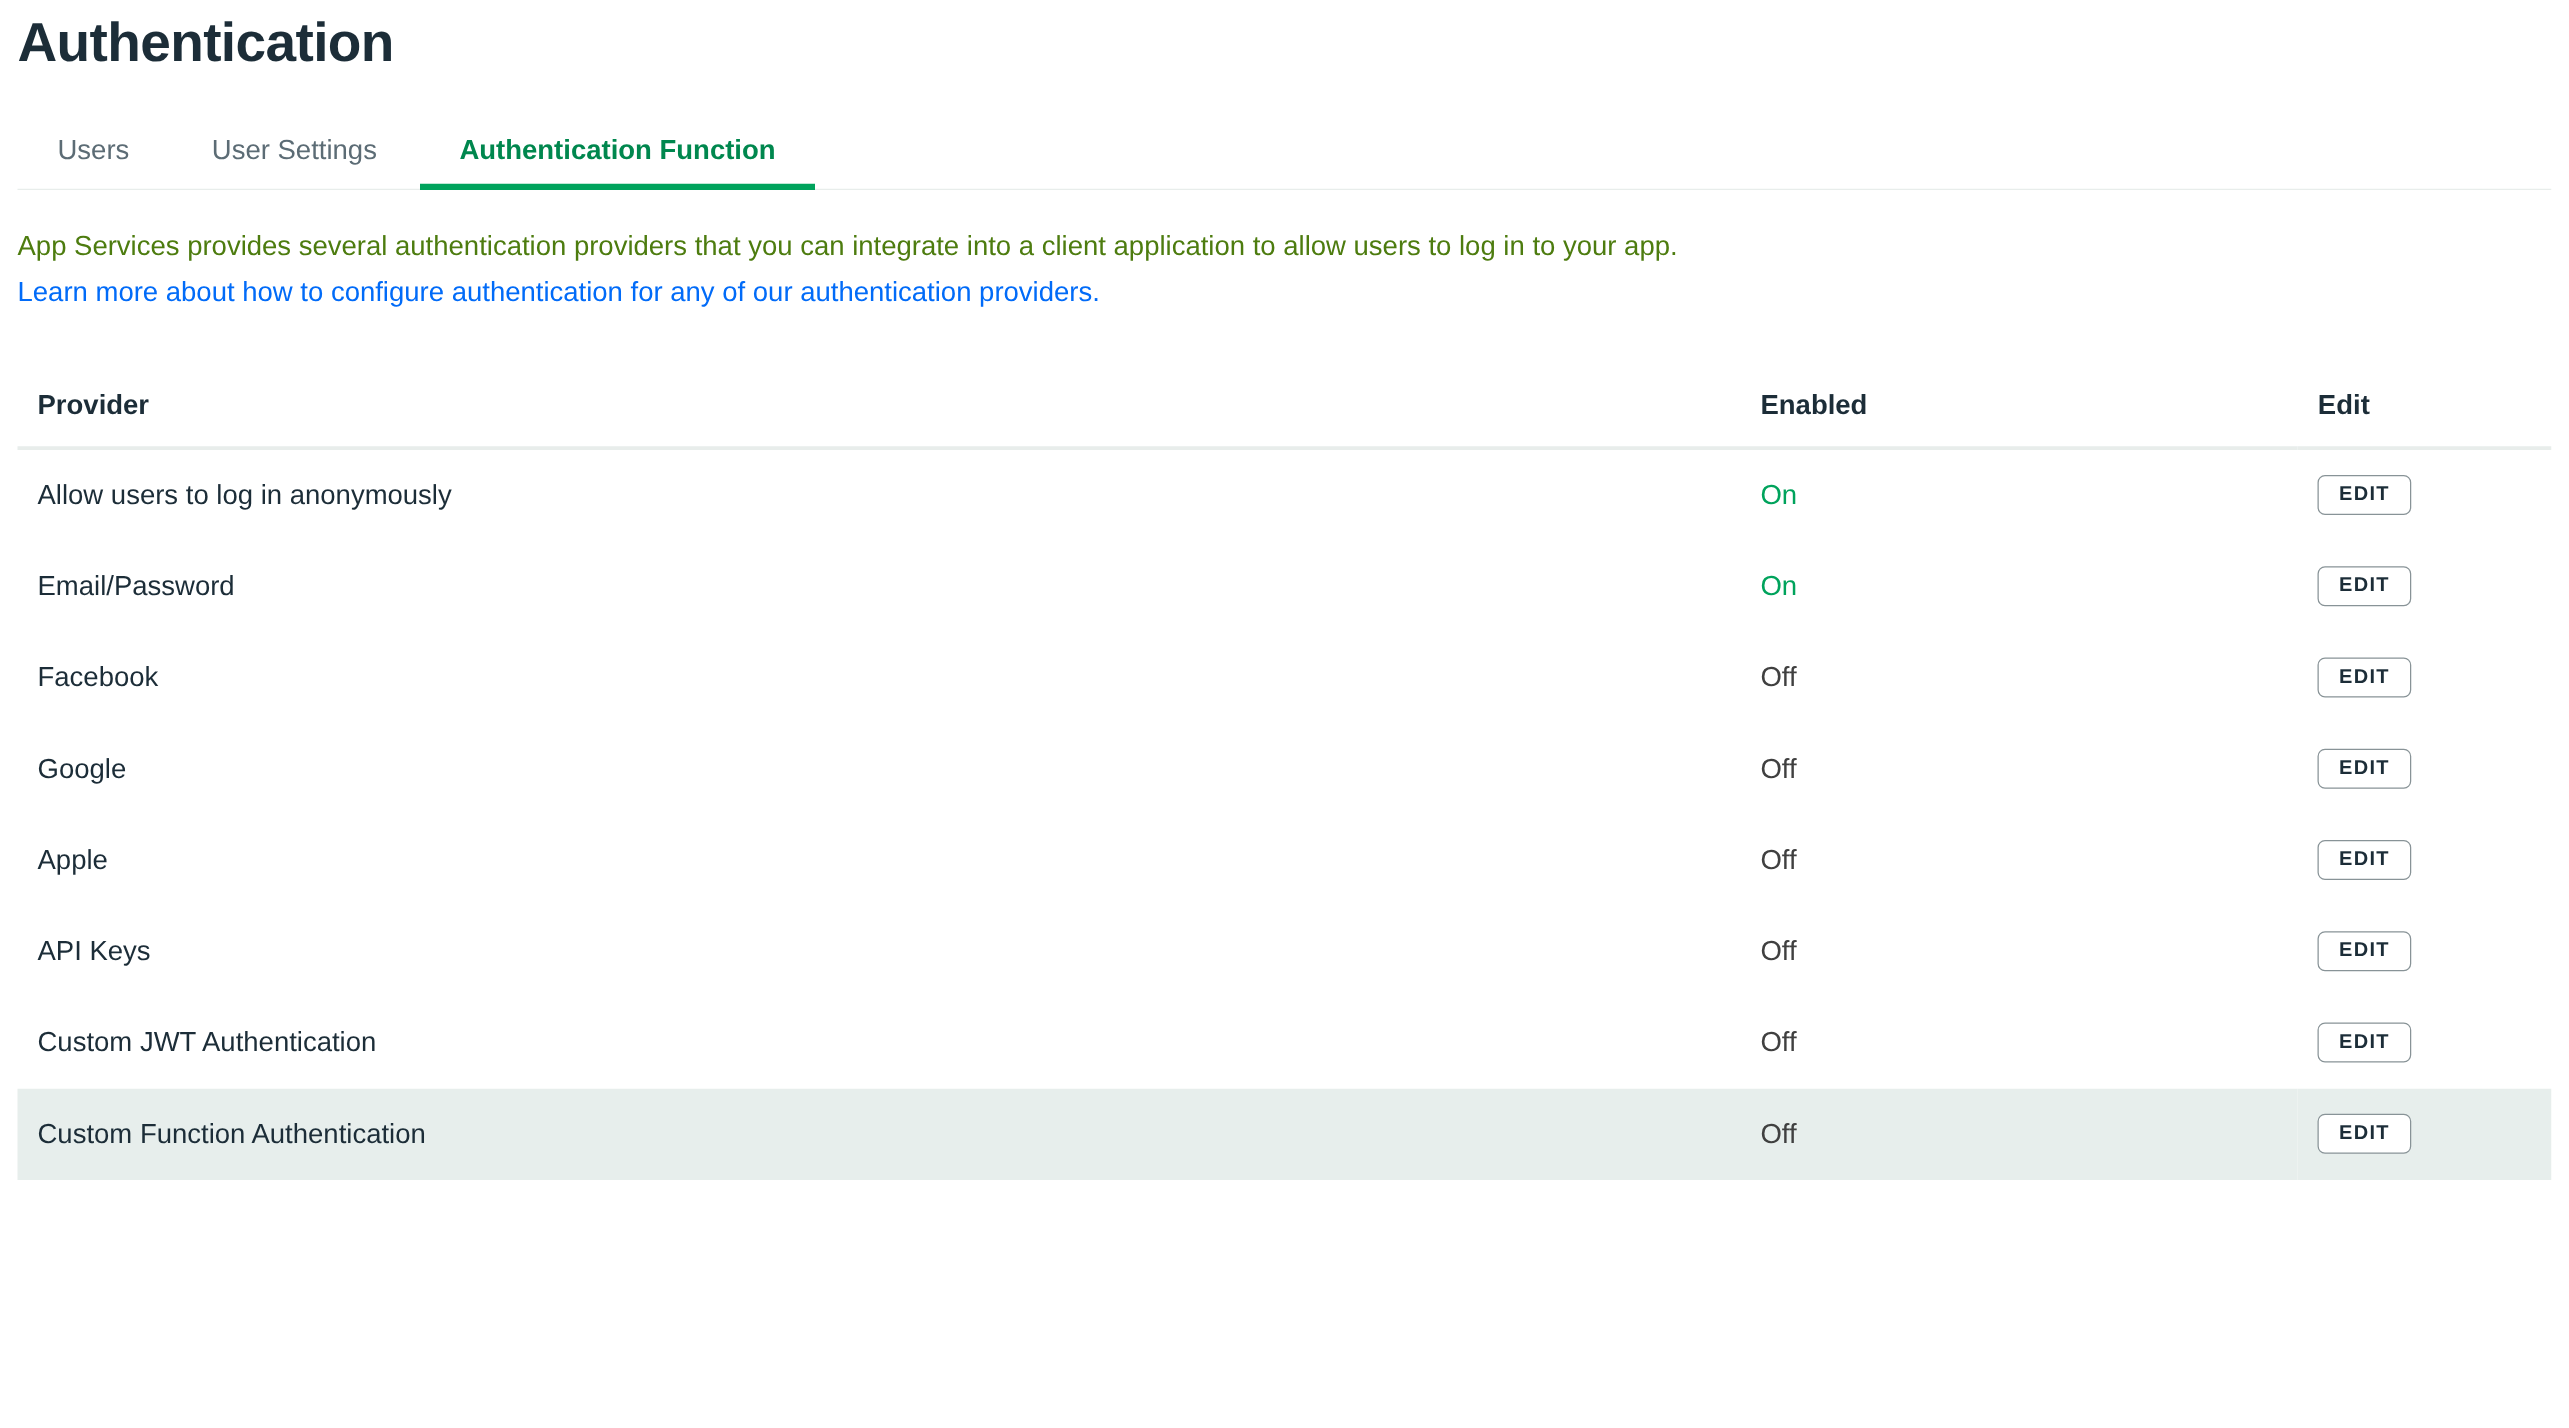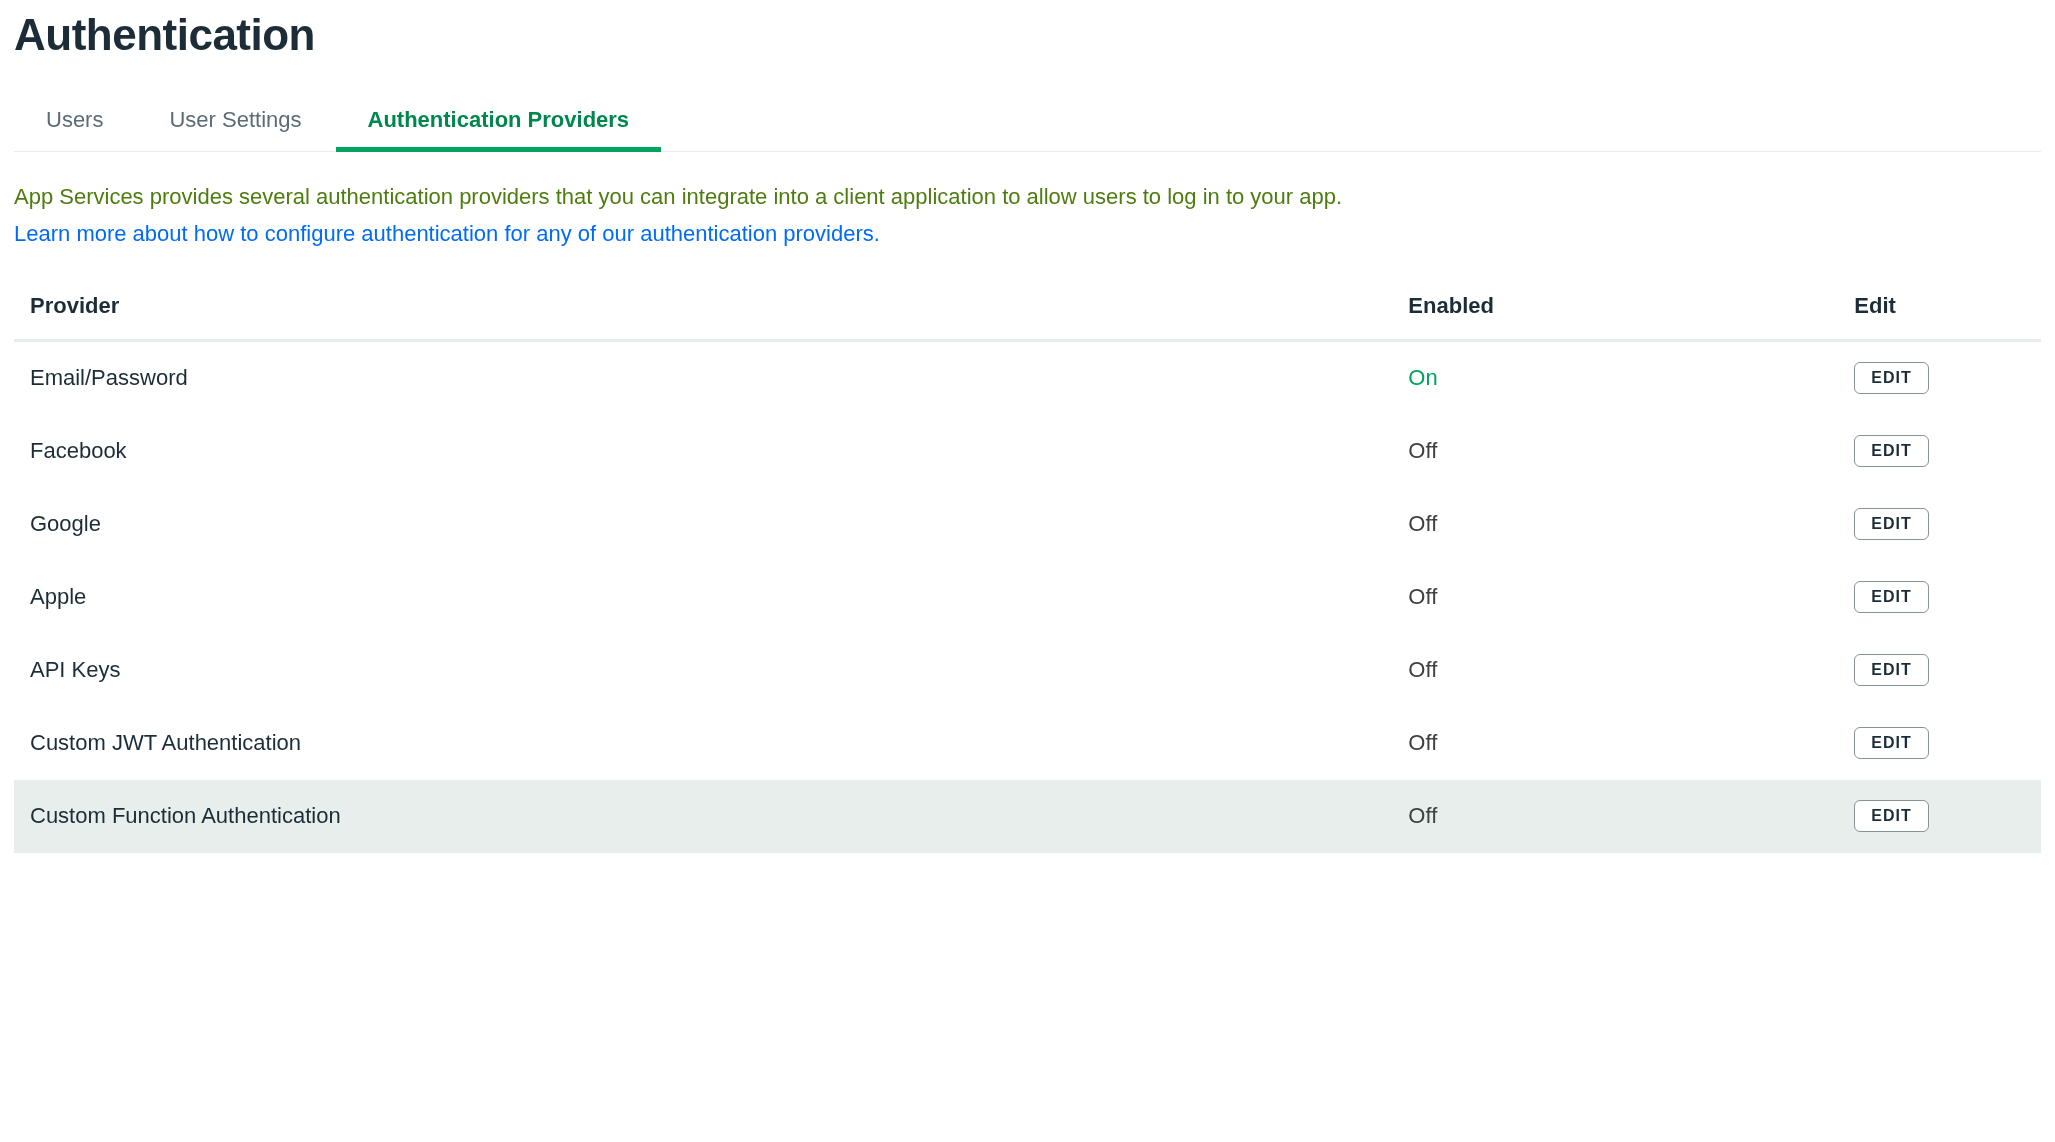--- a/index.html
+++ b/index.html
@@ -46,21 +46,21 @@
       color: #4d7c0f;
       line-height: 1.5;
       margin-bottom: 8px;
     }
     .learn-more-link {
       font-size: 22px;
       color: #016bf8;
       text-decoration: none;
       cursor: pointer;
       display: inline-block;
-      margin-bottom: 30px;
+      margin-bottom: 48px;
     }
     .providers-table {
       width: 100%;
       border-collapse: collapse;
     }
     .providers-table thead th {
       text-align: left;
       font-size: 22px;
       font-weight: 600;
       color: #1c2d38;
@@ -115,35 +115,40 @@
 </head>
 <body>
 
 
 
 <h1 class="page-title">Authentication</h1>
 
 <div class="tabs">
   <div class="tab">Users</div>
   <div class="tab">User Settings</div>
-  <div class="tab active">Authentication Providers</div>
+  <div class="tab active">Authentication Function</div>
 </div>
 
 <p class="description">App Services provides several authentication providers that you can integrate into a client application to allow users to log in to your app.</p>
 <a class="learn-more-link">Learn more about how to configure authentication for any of our authentication providers.</a>
 
 <table class="providers-table">
   <thead>
     <tr>
       <th class="col-provider">Provider</th>
       <th class="col-enabled">Enabled</th>
       <th class="col-edit">Edit</th>
     </tr>
   </thead>
   <tbody id="providers-tbody">
+  <tr>
+        <td class="col-provider">Allow users to log in anonymously</td>
+        <td class="col-enabled"><span class="status-on">On</span></td>
+        <td class="col-edit"><button class="edit-button">EDIT</button></td>
+      </tr>
       <tr>
         <td class="col-provider">Email/Password</td>
         <td class="col-enabled"><span class="status-on">On</span></td>
         <td class="col-edit"><button class="edit-button">EDIT</button></td>
       </tr>
       <tr>
         <td class="col-provider">Facebook</td>
         <td class="col-enabled"><span class="status-off">Off</span></td>
         <td class="col-edit"><button class="edit-button">EDIT</button></td>
       </tr>

